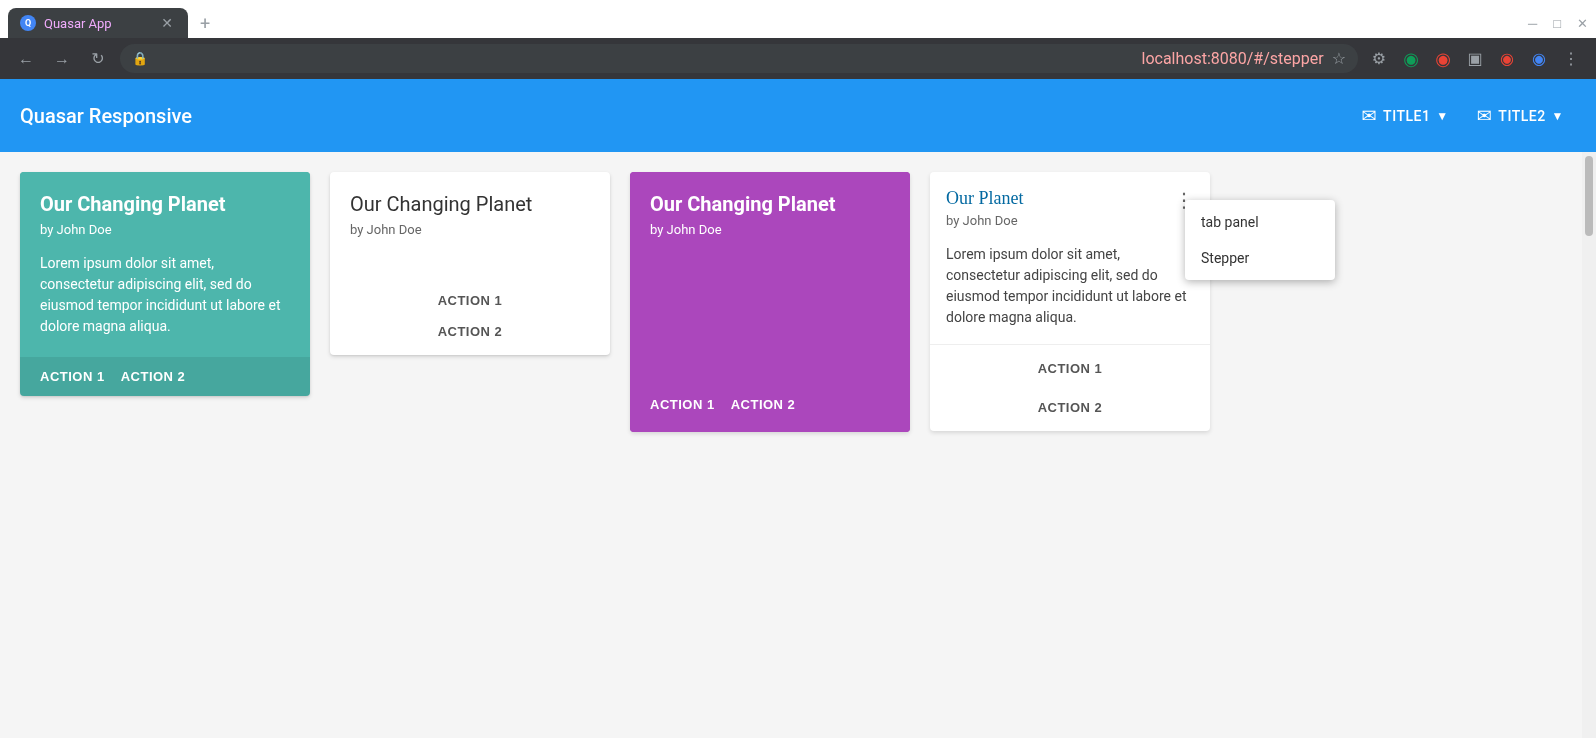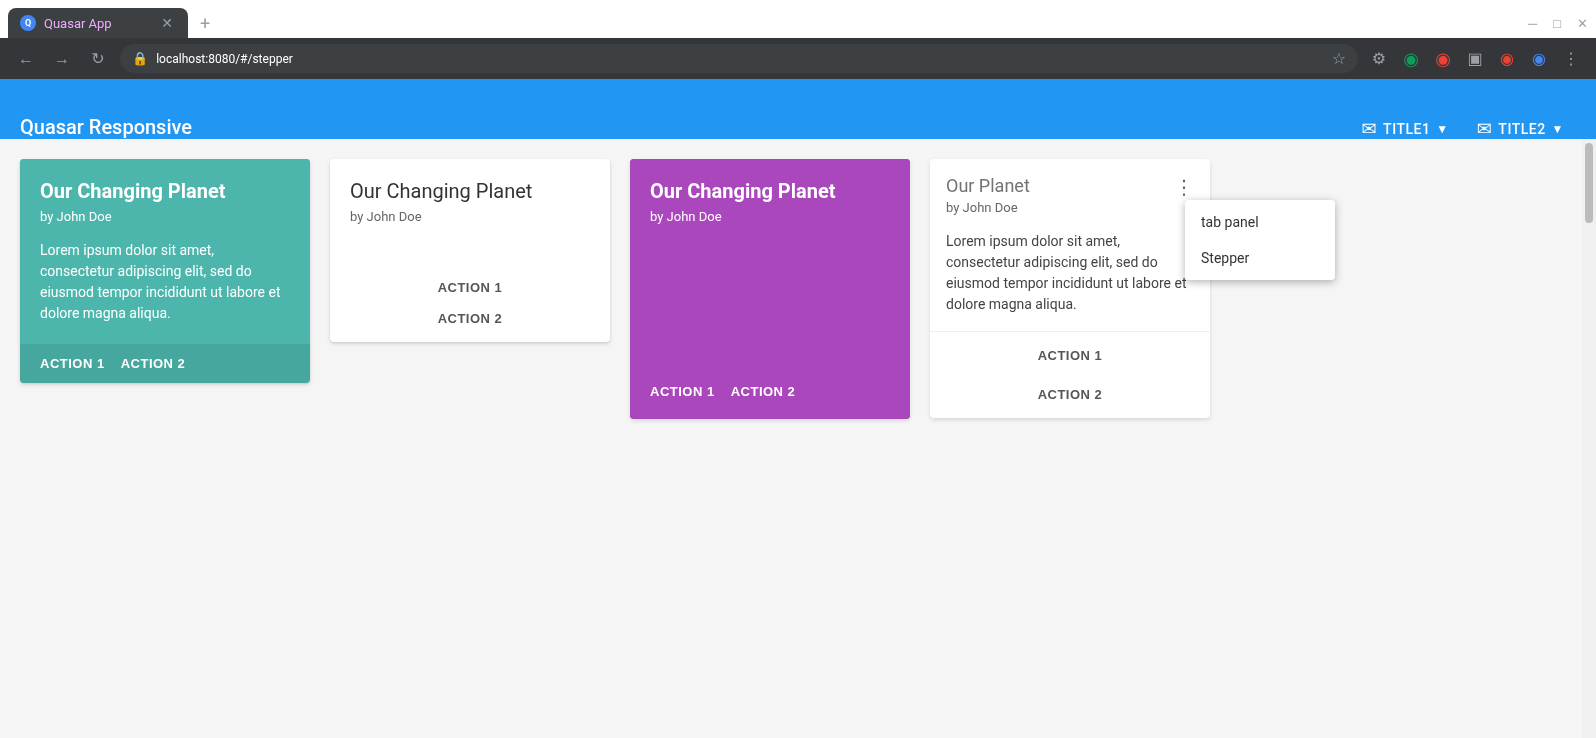--- a/index.html
+++ b/index.html
@@ -72,23 +72,24 @@
       background: #3c4043;
       border-radius: 20px;
       padding: 5px 12px;
       gap: 8px;
     }
     .address-lock {
       color: #9aa0a6;
       font-size: 13px;
     }
     .address-text {
-      color: #ffffff;
-      font-size: 12px;
+      color: #fca5a5;
+      font-size: 16px;
       flex: 1;
+      text-align: right;
     }
     .address-star {
       color: #9aa0a6;
       font-size: 16px;
     }
     .nav-extras {
       display: flex;
       align-items: center;
       gap: 6px;
     }
@@ -109,23 +110,23 @@
     .win-ctrl {
       color: #9aa0a6;
       font-size: 13px;
       cursor: pointer;
     }
 
     
     .app-header {
       background: #2196f3;
       display: flex;
-      align-items: flex-end;
+      align-items: center;
       padding: 0 20px;
-      height: 60px;
+      height: 73px;
     }
     .app-title {
       color: white;
       font-size: 20px;
       font-weight: 500;
       flex: 1;
     }
     .header-nav {
       display: flex;
       align-items: center;
@@ -292,22 +293,23 @@
     .card-detail .card-header {
       padding: 16px 16px 8px;
       display: flex;
       align-items: flex-start;
       justify-content: space-between;
     }
     .card-detail .card-header-text {}
     .card-detail .card-title {
       font-size: 18px;
       font-weight: 400;
-      color: #737373;
+      color: #0369a1;
       margin-bottom: 4px;
+      font-family: Liberation Serif, serif;
     }
     .card-detail .card-subtitle {
       font-size: 13px;
       color: #666;
     }
     .card-detail .more-icon {
       color: #666;
       font-size: 20px;
       cursor: pointer;
     }

